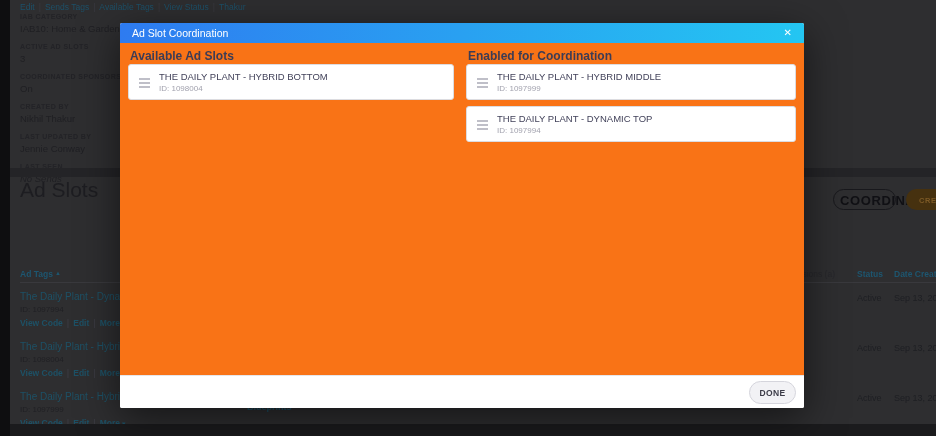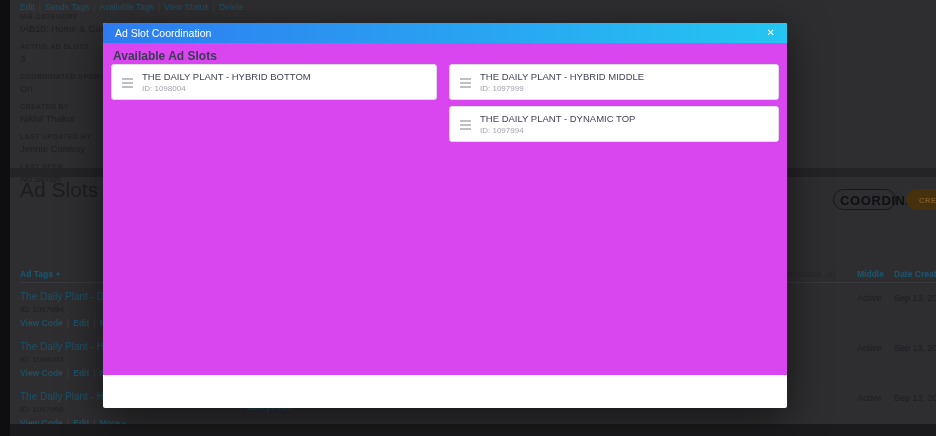--- a/index.html
+++ b/index.html
@@ -47,31 +47,31 @@
   .row .name{font-size:10px;color:#1d5166;white-space:nowrap;cursor:pointer;}
   .row .rid{font-size:8px;color:#202024;margin-top:3px;}
   .row .rlinks{font-size:8.5px;font-weight:bold;color:#1d5166;margin-top:4px;white-space:nowrap;}
   .row .rlinks a{color:#1d5166;text-decoration:none;cursor:pointer;}
   .row .rlinks .chev{font-size:7px;margin-left:2px;}
   .cell{position:absolute;font-size:9px;color:#1e1f23;white-space:nowrap;}
   .stray-link{position:absolute;left:247px;top:402px;font-size:9px;font-weight:bold;color:#1d5166;cursor:pointer;}
 
   
   .modal{
-    position:absolute;left:103px;top:23px;width:684px;height:385px;
+    position:absolute;left:120px;top:23px;width:684px;height:385px;
     background:#ffffff;border-radius:2px;overflow:hidden;
     box-shadow:0 10px 40px rgba(0,0,0,.55);
   }
   .modal-header{
     height:20px;display:flex;align-items:center;padding:0 12px;
     background:linear-gradient(90deg,#2e7bf0 0%,#24c6f2 100%);
   }
   .modal-title{font-size:10.5px;color:#ffffff;}
   .modal-close{margin-left:auto;font-size:10px;font-weight:bold;color:#ffffff;cursor:pointer;line-height:1;}
-  .modal-body{position:relative;height:332px;background:#d946ef;}
+  .modal-body{position:relative;height:332px;background:#f97316;}
   .col-heading{position:absolute;top:6px;font-size:12px;font-weight:bold;color:#3c3c55;}
   .col-heading.left{left:10px;}
   .col-heading.right{left:348px;}
   .slot-card{
     position:absolute;height:36px;background:#ffffff;border:1px solid #dcdce0;border-radius:3px;
     cursor:grab;
   }
   .slot-card.c-avail{left:8px;width:326px;top:21px;}
   .slot-card.c-en1{left:346px;width:330px;top:21px;}
   .slot-card.c-en2{left:346px;width:330px;top:63px;}
@@ -90,21 +90,21 @@
   }
 </style>
 </head>
 <body>
 
 <div class="stage">
 
   <div class="left-rail"></div>
 
   <div class="toolbar">
-    <a>Edit</a><span class="sep">|</span><a>Sends Tags</a><span class="sep">|</span><a>Available Tags</a><span class="sep">|</span><a>View Status</a><span class="sep">|</span><a>Delete</a>
+    <a>Edit</a><span class="sep">|</span><a>Sends Tags</a><span class="sep">|</span><a>Available Tags</a><span class="sep">|</span><a>View Status</a><span class="sep">|</span><a>Thakur</a>
   </div>
 
   <div class="details">
     <div class="field">
       <div class="lbl">IAB CATEGORY</div>
       <div class="val">IAB10: Home &amp; Garden</div>
     </div>
     <div class="field">
       <div class="lbl">ACTIVE AD SLOTS</div>
       <div class="val">3</div>
@@ -129,21 +129,21 @@
 
   <div class="section-divider"></div>
 
   <div class="page-title">Ad Slots</div>
 
   <button class="btn-coordinate">COORDINATE</button>
   <button class="btn-create">CREA</button>
 
   <div class="th" style="left:20px;top:269px;"><span>Ad Tags</span><span class="sort">▲</span></div>
   <div class="th muted" style="left:700px;top:269px;width:135px;text-align:right;">Impressions (a)</div>
-  <div class="th" style="left:857px;top:269px;">Middle</div>
+  <div class="th" style="left:857px;top:269px;">Status</div>
   <div class="th" style="left:894px;top:269px;">Date Created</div>
   <div class="thead-line"></div>
 
   <div class="row" style="top:291px;">
     <div class="name">The Daily Plant - Dynamic Top</div>
     <div class="rid">ID: 1097994</div>
     <div class="rlinks">
       <a>View Code</a><span class="sep">|</span><a>Edit</a><span class="sep">|</span><a>More</a><span class="chev">▾</span>
     </div>
   </div>
@@ -174,20 +174,21 @@
 
   <div class="bottom-band"></div>
 
   <div class="modal">
     <div class="modal-header">
       <span class="modal-title">Ad Slot Coordination</span>
       <span class="modal-close">✕</span>
     </div>
     <div class="modal-body">
       <div class="col-heading left">Available Ad Slots</div>
+      <div class="col-heading right">Enabled for Coordination</div>
 
       <div class="slot-card c-avail">
         <span class="drag-handle">
             <i></i>
             <i></i>
             <i></i>
           </span>
         <span class="slot-name">THE DAILY PLANT - HYBRID BOTTOM</span>
         <span class="slot-id">ID: 1098004</span>
       </div>
@@ -205,15 +206,18 @@
       <div class="slot-card c-en2">
         <span class="drag-handle">
             <i></i>
             <i></i>
             <i></i>
           </span>
         <span class="slot-name">THE DAILY PLANT - DYNAMIC TOP</span>
         <span class="slot-id">ID: 1097994</span>
       </div>
     </div>
+    <div class="modal-footer">
+      <button class="btn-done">DONE</button>
+    </div>
   </div>
 
 </div>
 
 </body></html>

